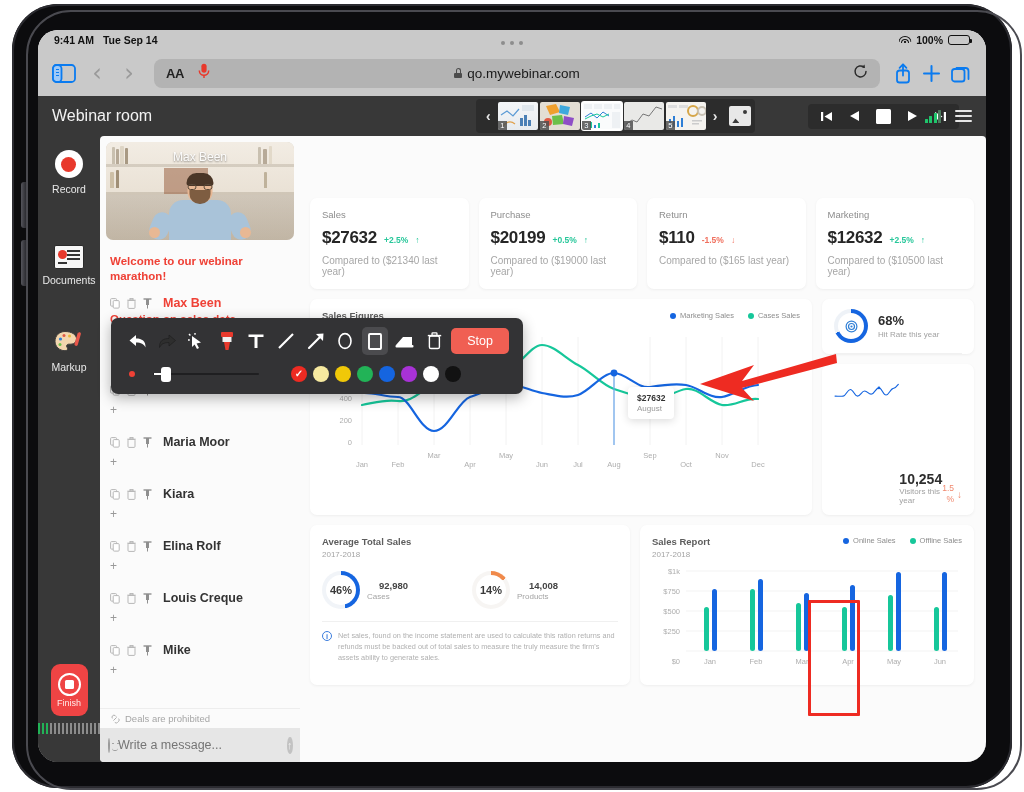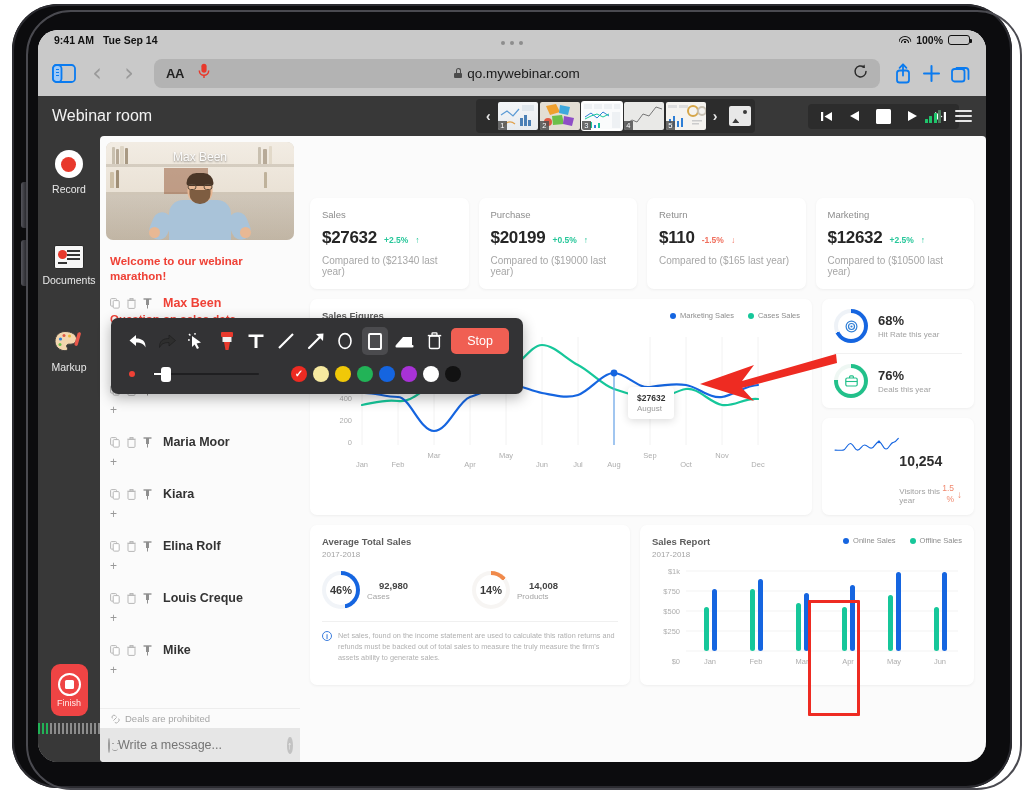--- a/index.html
+++ b/index.html
@@ -264,21 +264,21 @@
   .legend-row { display: flex; gap: 14px; align-items: center; }
   .legend-item { display: flex; align-items: center; gap: 4px; font-size: 7.5px; color: #8d8d8d; }
   .legend-dot { width: 6px; height: 6px; border-radius: 50%; }
   .donut-row { display: flex; align-items: center; gap: 10px; padding: 10px 12px; }
   .donut { width: 34px; height: 34px; border-radius: 50%; display: flex; align-items: center; justify-content: center; flex-shrink: 0; }
   .donut-inner { width: 26px; height: 26px; background: #fff; border-radius: 50%; display:flex;align-items:center;justify-content:center;}
   .stat-pct { font-size: 13px; font-weight: bold; color: #2e2e2e; }
   .stat-lbl { font-size: 8px; color: #a2a2a2; margin-top: 2px; }
   #visitors-card { flex: 1; padding: 8px 12px 10px; display: flex; flex-direction: row; justify-content: flex-end; }
   #visitors-num { font-size: 14px; font-weight: bold; color: #2e2e2e; }
-  #visitors-lbl { font-size: 8px; color: #a2a2a2; margin-top: 18px; }
+  #visitors-lbl { font-size: 8px; color: #a2a2a2; margin-top: 0; }
   #visitors-delta { font-size: 8.5px; color: #f0886e; text-align: right; line-height: 11px; }
 
   #bottom-row { display: flex; gap: 10px; margin-top: 10px; }
   #avg-sales-card { width: 320px; padding: 11px 12px 8px; }
   #sales-report-card { flex: 1; padding: 11px 12px 6px; }
   .card-sub { font-size: 8px; color: #a4a4a4; margin-top: 3px; }
   #avg-donuts { display: flex; gap: 4px; margin-top: 12px; }
   .avg-item { display: flex; align-items: center; gap: 7px; flex: 1; }
   .avg-pct { font-size: 11px; font-weight: bold; color: #3a3a3a; }
   .avg-num { font-size: 9.5px; font-weight: bold; color: #444; margin-left: 12px; }
@@ -951,35 +951,20 @@
                     <circle cx="6.5" cy="6.5" r="1.1" fill="#2f7fd6"></circle>
                   </svg>
                 </span>
               </span>
               <span>
                 <div class="stat-pct">68%</div>
                 <div class="stat-lbl">Hit Rate this year</div>
               </span>
             </div>
             <div style="height:1px;background:#f1f1f1;margin:0 12px"></div>
-            <div class="donut-row">
-              <span class="donut" style="background:conic-gradient(#22c08a 0 76%, #eef7f3 76% 100%)">
-                <span class="donut-inner">
-                  <svg width="13" height="12" viewBox="0 0 13 12">
-                    <rect x="0.8" y="3" width="11.4" height="8" rx="1.5" fill="none" stroke="#22c08a" stroke-width="1.2"></rect>
-                    <path d="M4.6 3V1.8a1 1 0 0 1 1-1h1.8a1 1 0 0 1 1 1V3" fill="none" stroke="#22c08a" stroke-width="1.2"></path>
-                    <line x1="0.8" y1="6.5" x2="12.2" y2="6.5" stroke="#22c08a" stroke-width="1.1"></line>
-                  </svg>
-                </span>
-              </span>
-              <span>
-                <div class="stat-pct">76%</div>
-                <div class="stat-lbl">Deals this year</div>
-              </span>
-            </div>
           </div>
 
           <div class="card" id="visitors-card">
             <svg width="128" height="40" viewBox="0 0 128 40">
               <path fill="none" stroke="#1565e0" stroke-width="2.2" stroke-linecap="round" d="M2,28 C8,28 12,29 18,28 C24,27 26,15 32,15 C38,15 40,28 46,28
                    C52,28 54,18 60,18 C66,18 68,26 74,24 C80,22 82,12 88,12
                    C94,12 96,26 102,26 C108,26 110,14 116,13 C120,12 123,9 126,5"></path>
               <circle cx="88" cy="12" r="2.6" fill="#1565e0"></circle>
             </svg>
             <div style="display:flex;align-items:flex-end;margin-top:6px">

